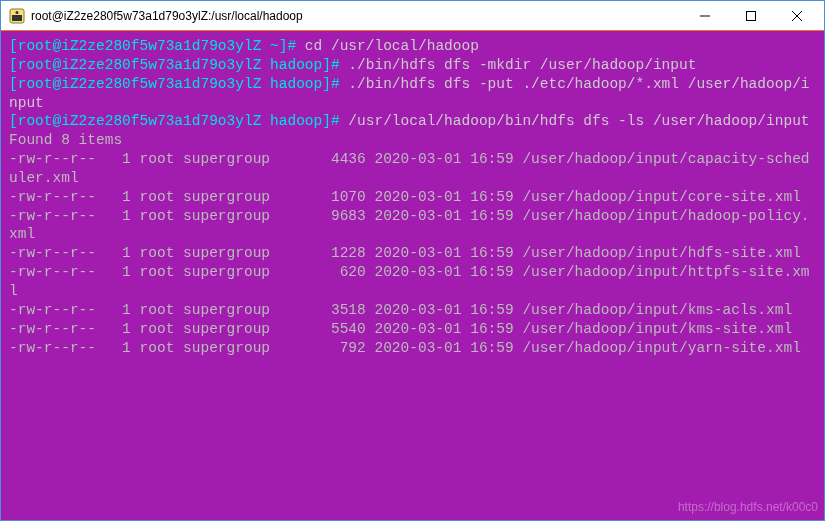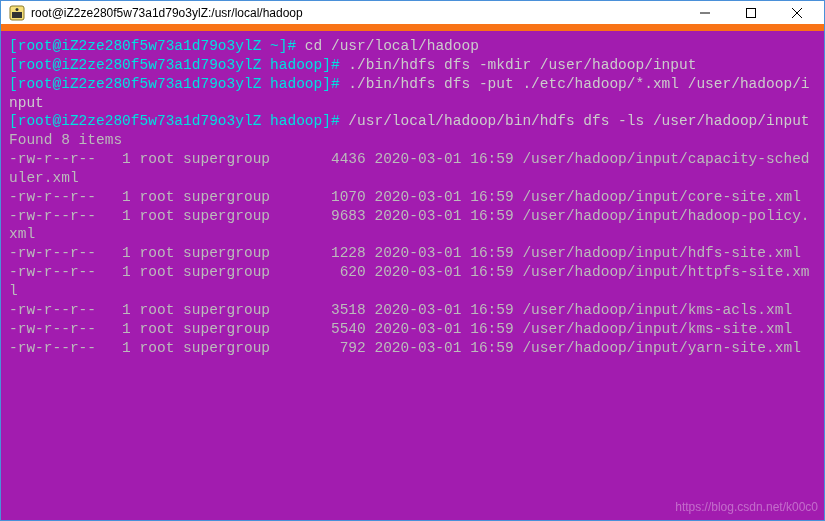--- a/index.html
+++ b/index.html
@@ -10,21 +10,21 @@
     height: 521px;
     overflow: hidden;
     border: 1px solid #4a90d9;
   }
   .titlebar {
     height: 30px;
     background: #fff;
     display: flex;
     align-items: center;
     padding: 0 4px 0 8px;
-    border-bottom: 7px solid #f97316;
+    border-bottom: 1px solid #f97316;
   }
   .title-icon {
     width: 16px;
     height: 16px;
     margin-right: 6px;
     position: relative;
   }
   .title-text {
     flex: 1;
     font-size: 12px;
@@ -104,14 +104,14 @@
 <span class="prompt-host">[root@iZ2ze280f5w73a1d79o3ylZ hadoop]#</span><span class="prompt-text"> /usr/local/hadoop/bin/hdfs dfs -ls /user/hadoop/input</span>
 <span class="dim">Found 8 items</span>
 <span class="dim">-rw-r--r--   1 root supergroup       4436 2020-03-01 16:59 /user/hadoop/input/capacity-scheduler.xml</span>
 <span class="dim">-rw-r--r--   1 root supergroup       1070 2020-03-01 16:59 /user/hadoop/input/core-site.xml</span>
 <span class="dim">-rw-r--r--   1 root supergroup       9683 2020-03-01 16:59 /user/hadoop/input/hadoop-policy.xml</span>
 <span class="dim">-rw-r--r--   1 root supergroup       1228 2020-03-01 16:59 /user/hadoop/input/hdfs-site.xml</span>
 <span class="dim">-rw-r--r--   1 root supergroup        620 2020-03-01 16:59 /user/hadoop/input/httpfs-site.xml</span>
 <span class="dim">-rw-r--r--   1 root supergroup       3518 2020-03-01 16:59 /user/hadoop/input/kms-acls.xml</span>
 <span class="dim">-rw-r--r--   1 root supergroup       5540 2020-03-01 16:59 /user/hadoop/input/kms-site.xml</span>
 <span class="dim">-rw-r--r--   1 root supergroup        792 2020-03-01 16:59 /user/hadoop/input/yarn-site.xml</span>
-<div class="watermark">https://blog.csdn.net/k00c0</div>
+<div class="watermark">https://blog.hdfs.net/k00c0</div>
 </div>
 
 </body></html>

